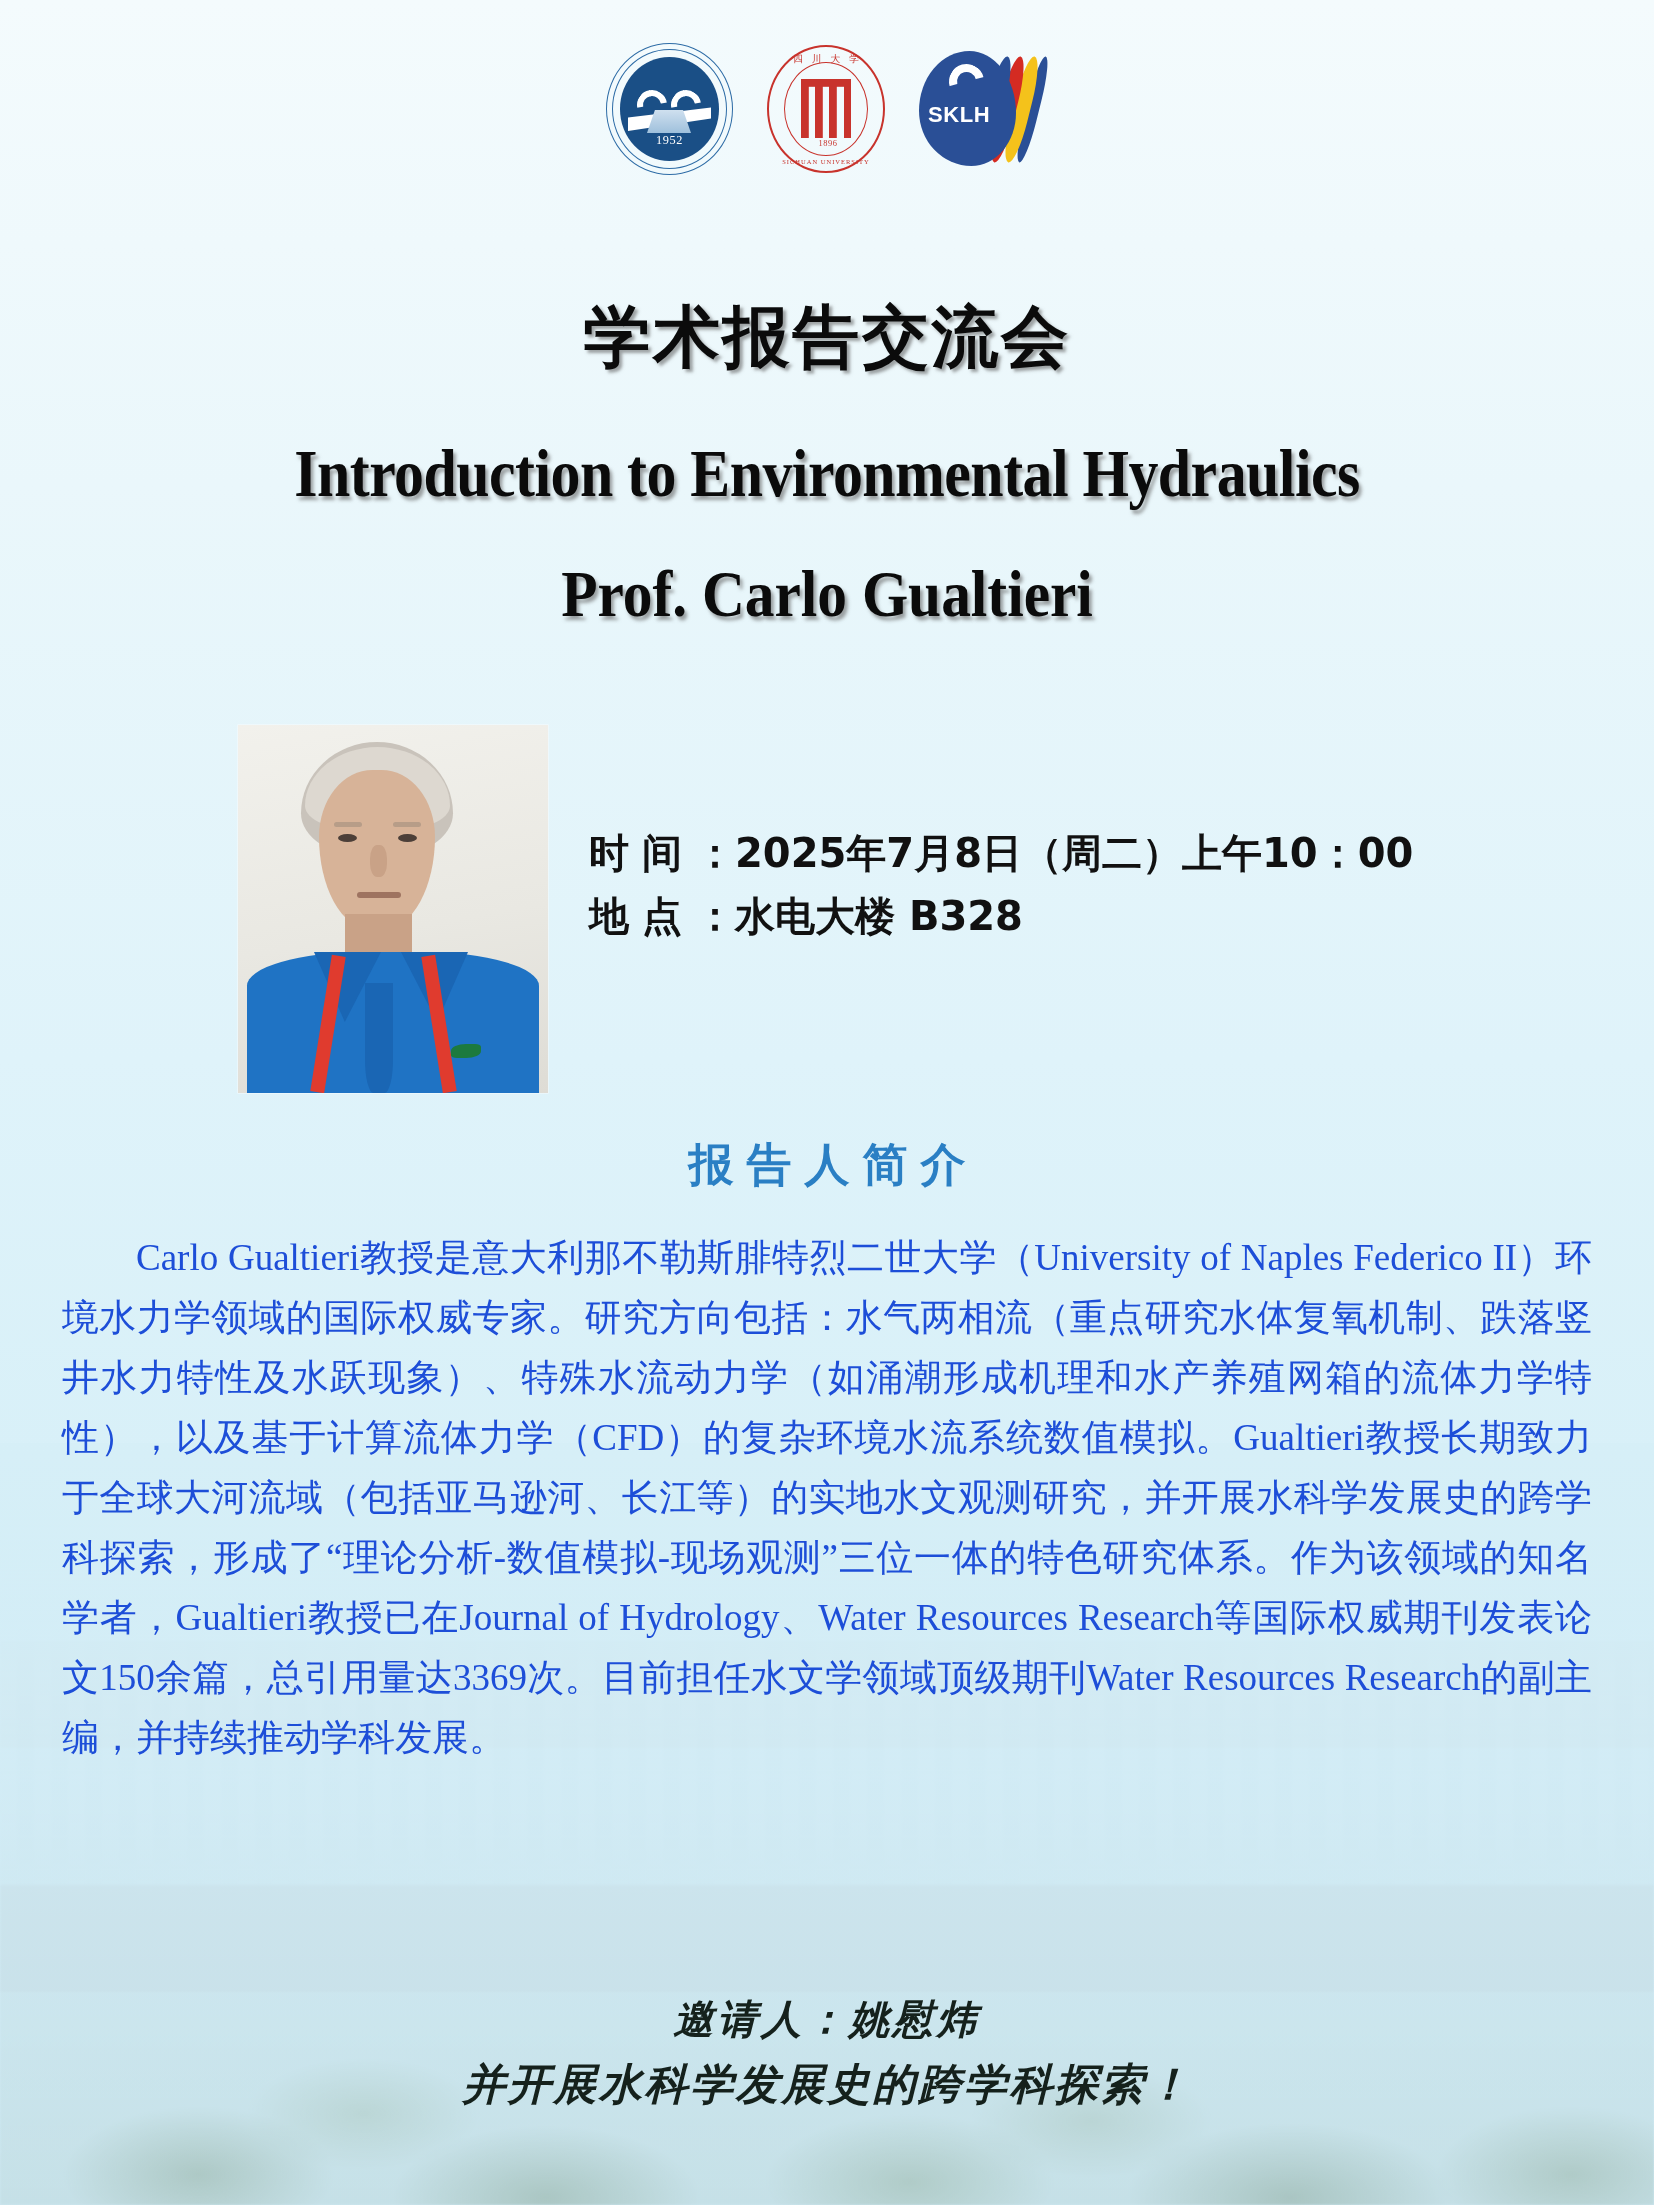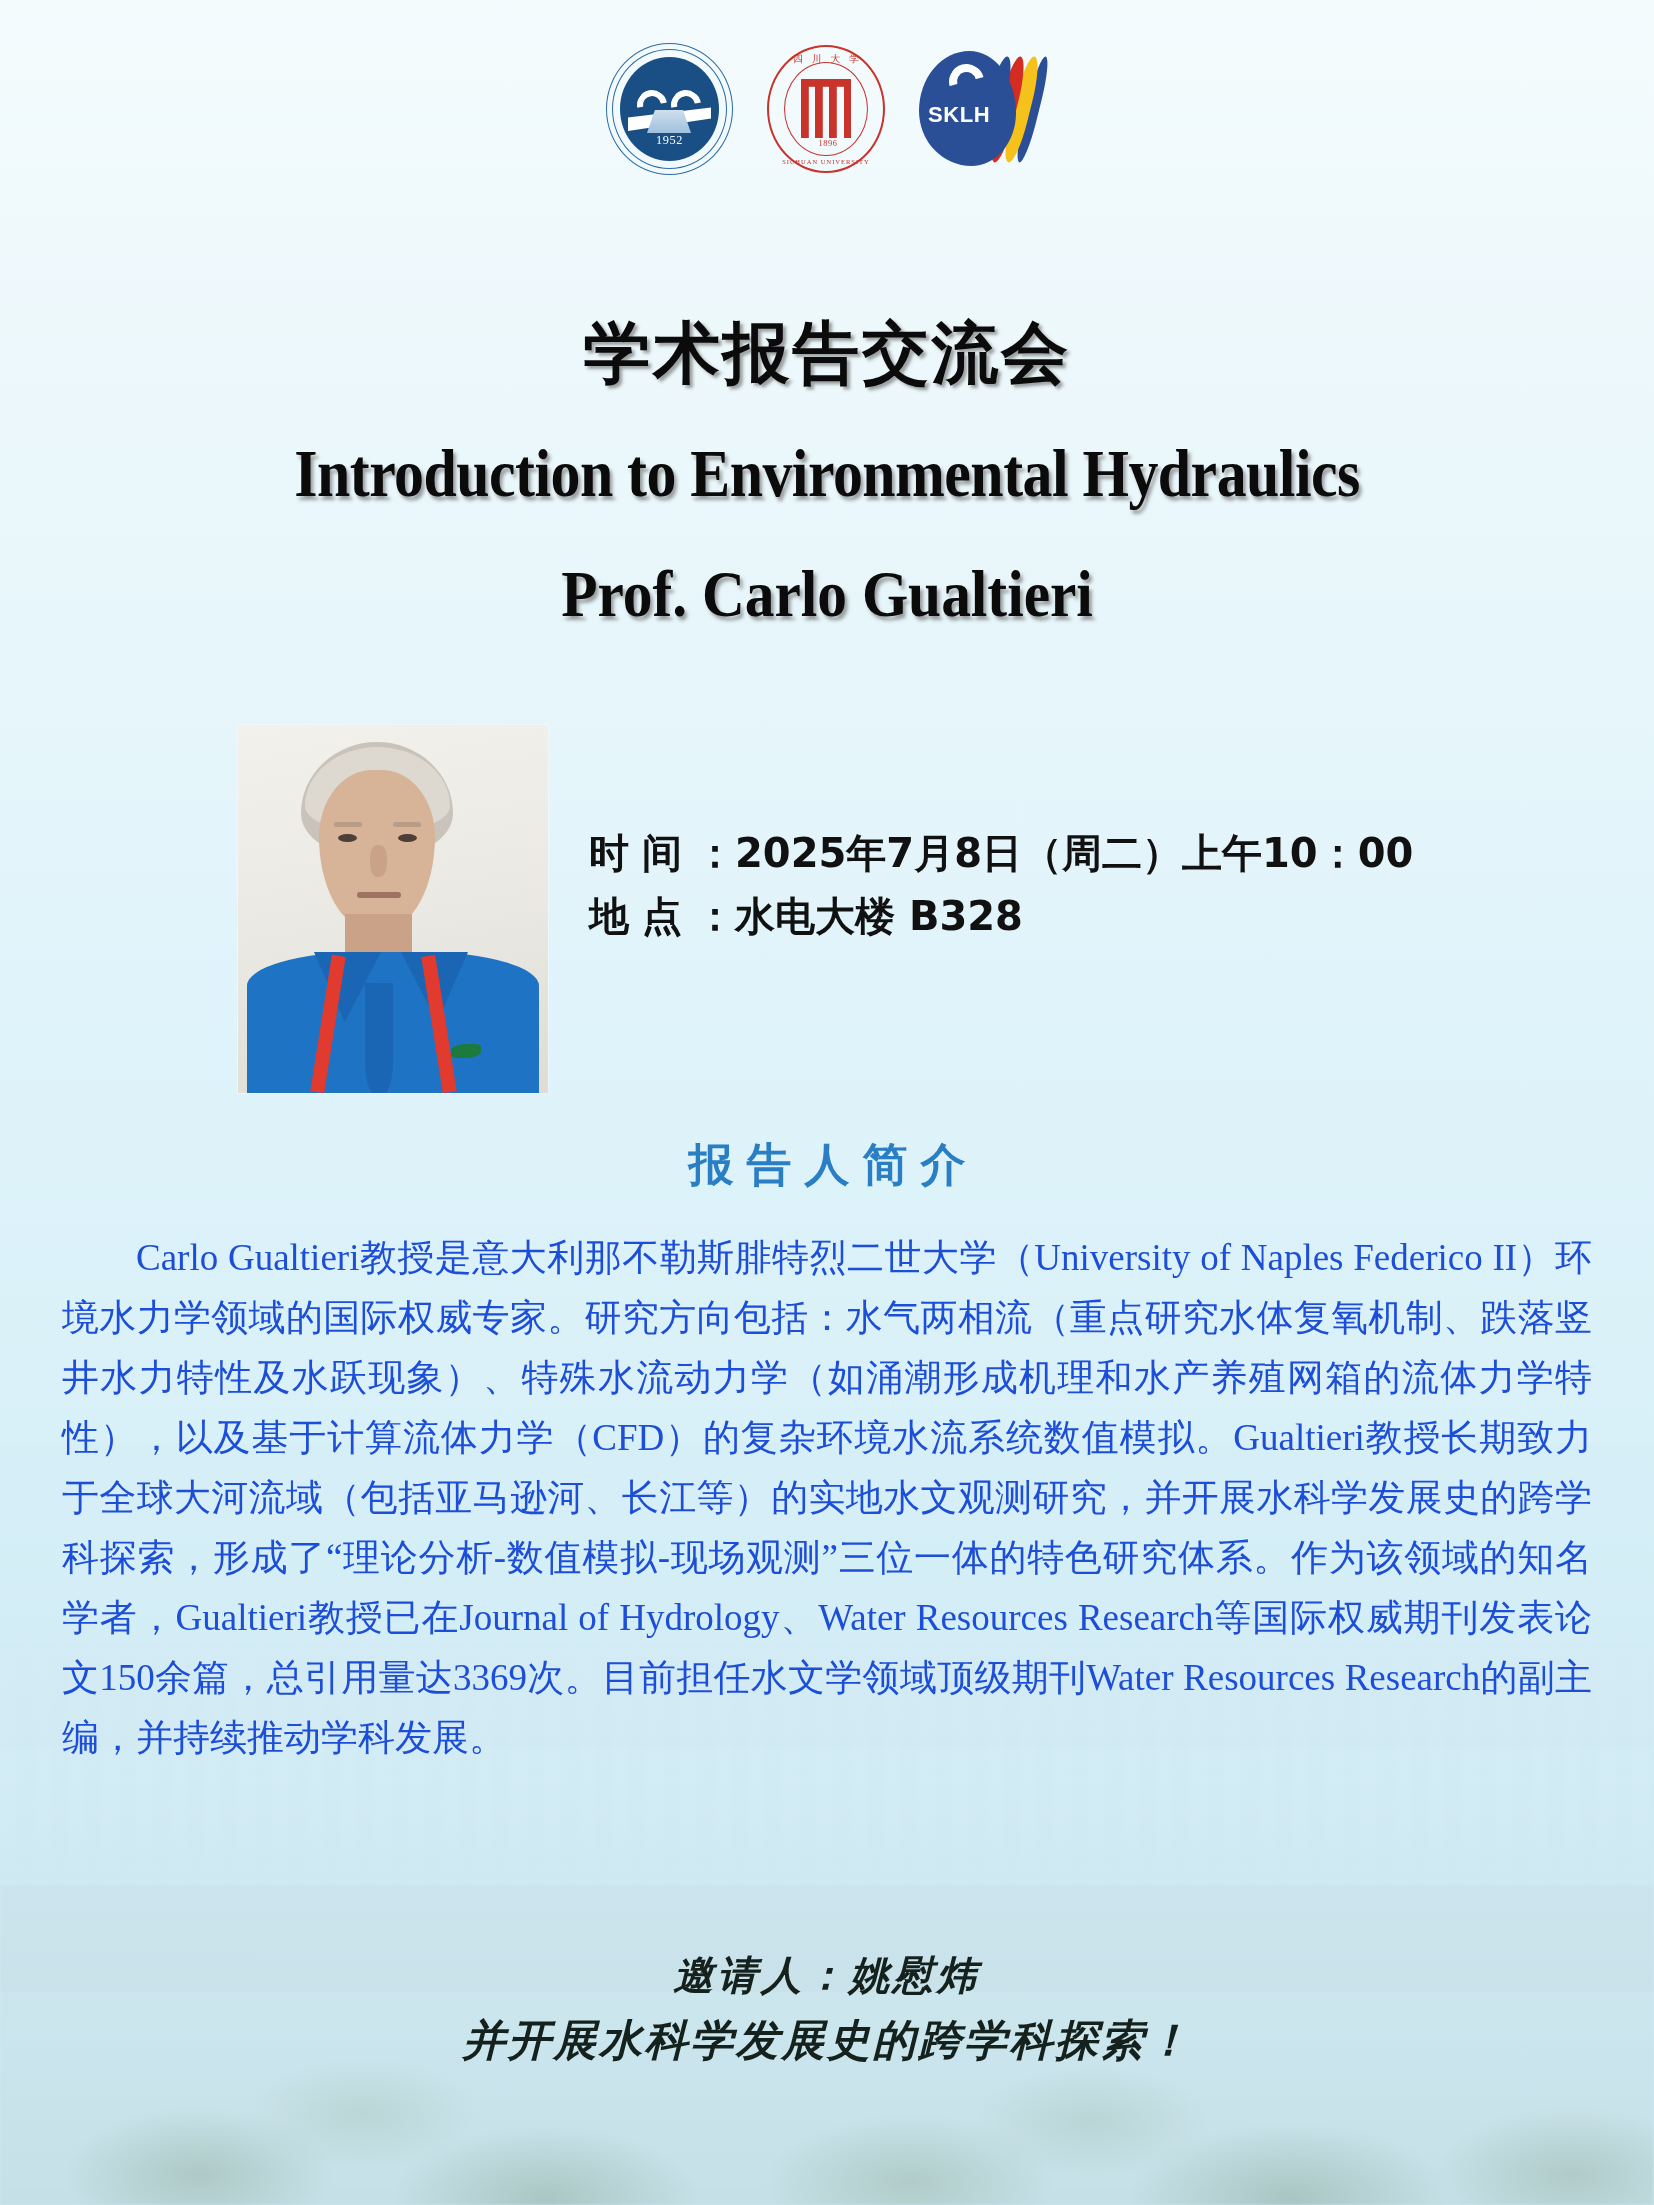--- a/index.html
+++ b/index.html
@@ -160,21 +160,20 @@
   
   .cn-title{
     position:absolute; top:292px; left:0; right:0;
     text-align:center;
     font-family:"DejaVu Sans", sans-serif;
     font-weight:bold;
     font-size:67px;
     letter-spacing:2.6px;
     color:#0b0b0b;
     text-shadow:3.2px 3.2px 3.2px rgba(90,90,90,.55);
-    margin-top:16px;
   }
   .en-title{
     position:absolute; top:434px; left:0; right:0;
     text-align:center;
     font-family:"Liberation Serif", serif;
     font-weight:bold;
     font-size:68px;
     letter-spacing:-0.6px;
     transform:scaleX(.88);
     color:#0b0b0b;
@@ -263,21 +262,21 @@
     font-size:37px;
     line-height:1.62;
     color:#1d4ed8;
     text-align:justify;
     text-justify:inter-ideograph;
     text-indent:2em;
   }
 
   
   .footer{
-    position:absolute; left:0; right:0; top:1948px;
+    position:absolute; left:0; right:0; top:1992px;
     text-align:center;
     color:#15211c;
     font-family:"DejaVu Sans", sans-serif;
     font-weight:bold;
   }
   .footer .inviter{ font-size:40px; letter-spacing:3.9px; font-style:italic; }
   .footer .welcome{ font-size:43px; letter-spacing:2.6px; font-style:italic; margin-top:9px; }
 </style>
 </head>
 <body>

